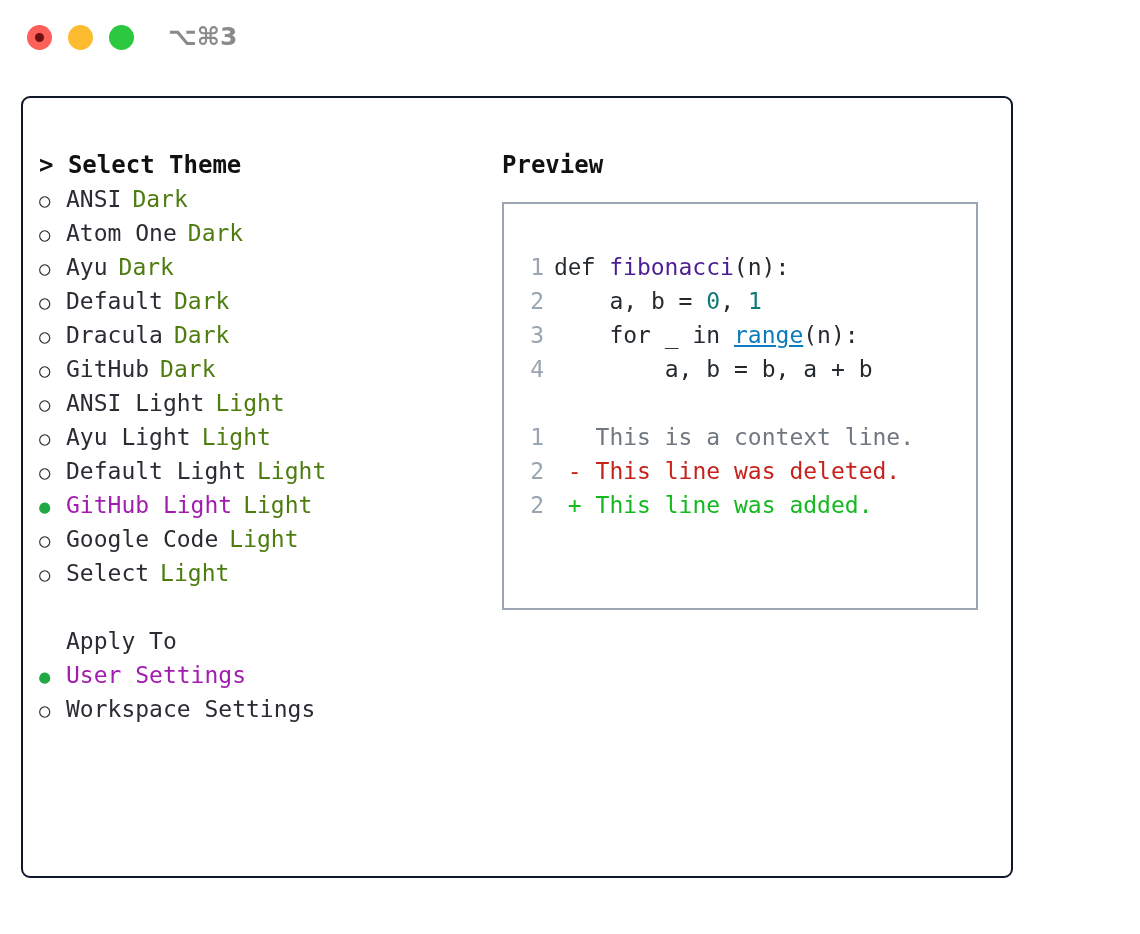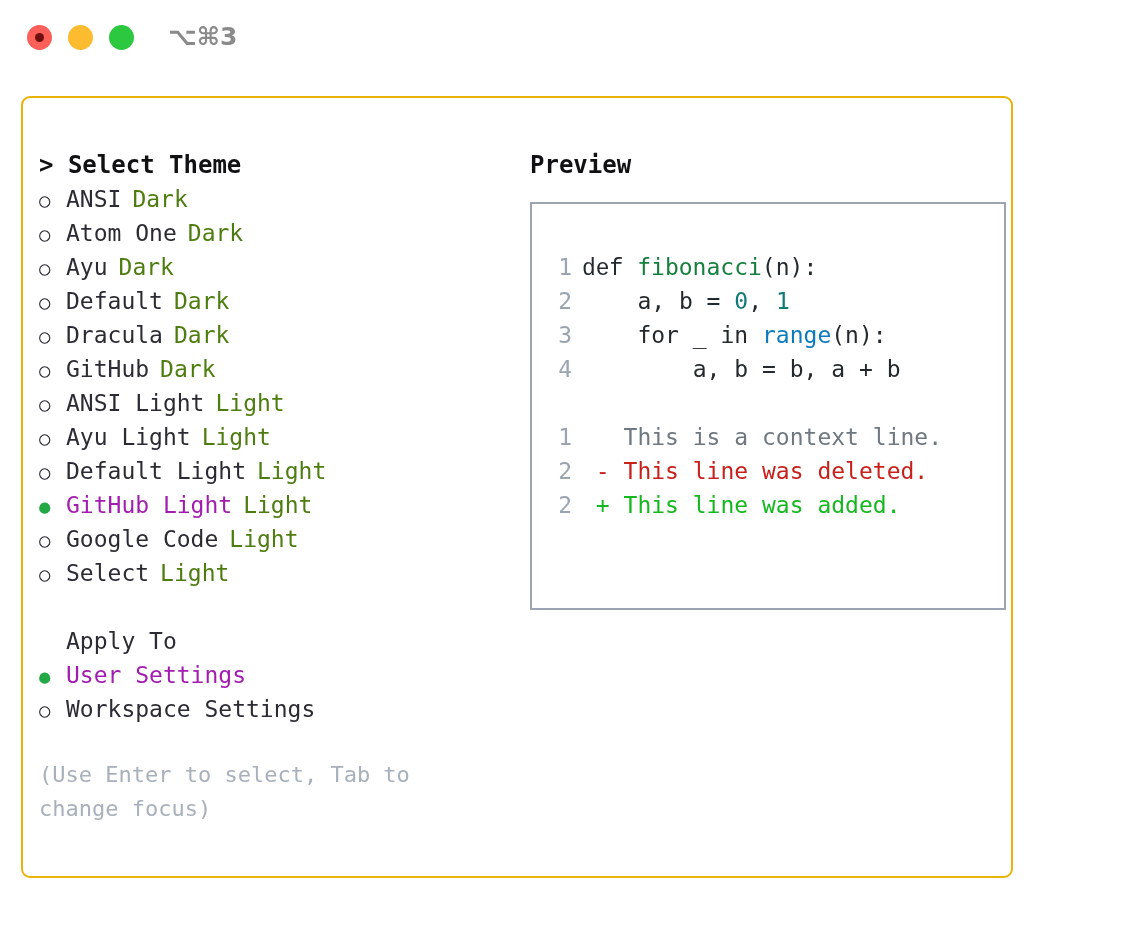--- a/index.html
+++ b/index.html
@@ -67,21 +67,21 @@
     font-family: "DejaVu Sans", "Liberation Sans", sans-serif;
   }
 
   
   .panel {
     position: absolute;
     left: 21px;
     top: 96px;
     width: 992px;
     height: 782px;
-    border: 2px solid #eab308;
+    border: 2px solid #0f172a;
     border-radius: 9px;
     background: #ffffff;
     box-sizing: border-box;
   }
 
   
   .left-col {
     position: absolute;
     left: 16px;
     top: 50px;
@@ -135,21 +135,21 @@
     margin-top: 32px;
     font-size: 22px;
     color: #a7b0bb;
     line-height: 34px;
     width: 400px;
   }
 
   
   .right-col {
     position: absolute;
-    left: 507px;
+    left: 479px;
     top: 50px;
     width: 490px;
   }
   .preview-head {
     font-size: 24px;
     font-weight: bold;
     color: #111114;
     line-height: 34px;
     margin-bottom: 20px;
     white-space: pre;
@@ -170,23 +170,23 @@
     color: #2b2b33;
   }
   .lineno {
     display: inline-block;
     width: 22px;
     text-align: right;
     color: #9aa5b1;
     margin-right: 10px;
   }
   .tok-def   { color: #24292e; font-family: Liberation Mono, monospace; }
-  .tok-fn    { color: #15803d; }
+  .tok-fn    { color: #4c1d95; }
   .tok-num   { color: #107a76; }
-  .tok-call  { color: #0b7bbd; }
+  .tok-call  { color: #0b7bbd; text-decoration: underline; }
   .tok-plain { color: #24292e; }
   .diff-ctx  { color: #6f7780; }
   .diff-del  { color: #c7211c; }
   .diff-add  { color: #15b81f; }
 </style>
 </head>
 <body>
 
 <div class="window">
 
@@ -219,21 +219,20 @@
         </div>
 
       <div class="spacer-row"></div>
 
       <div class="apply-head">Apply To</div>
       <div id="apply-list">
           <div class="opt-row selected"><span class="marker sel">●</span><span class="opt-label">User Settings</span></div>
           <div class="opt-row"><span class="marker">○</span><span class="opt-label">Workspace Settings</span></div>
         </div>
 
-      <div class="hint">(Use Enter to select, Tab to change focus)</div>
     </div>
 
     <div class="right-col">
       <div class="preview-head">Preview</div>
       <div class="preview-box">
         <div id="code-preview">
             <div class="code-line"><span class="lineno">1</span><span class="tok-def">def </span><span class="tok-fn">fibonacci</span><span class="tok-plain">(n):</span></div>
             <div class="code-line"><span class="lineno">2</span><span class="tok-plain">    a, b = </span><span class="tok-num">0</span><span class="tok-plain">, </span><span class="tok-num">1</span></div>
             <div class="code-line"><span class="lineno">3</span><span class="tok-plain">    for _ in </span><span class="tok-call">range</span><span class="tok-plain">(n):</span></div>
             <div class="code-line"><span class="lineno">4</span><span class="tok-plain">        a, b = b, a + b</span></div>

